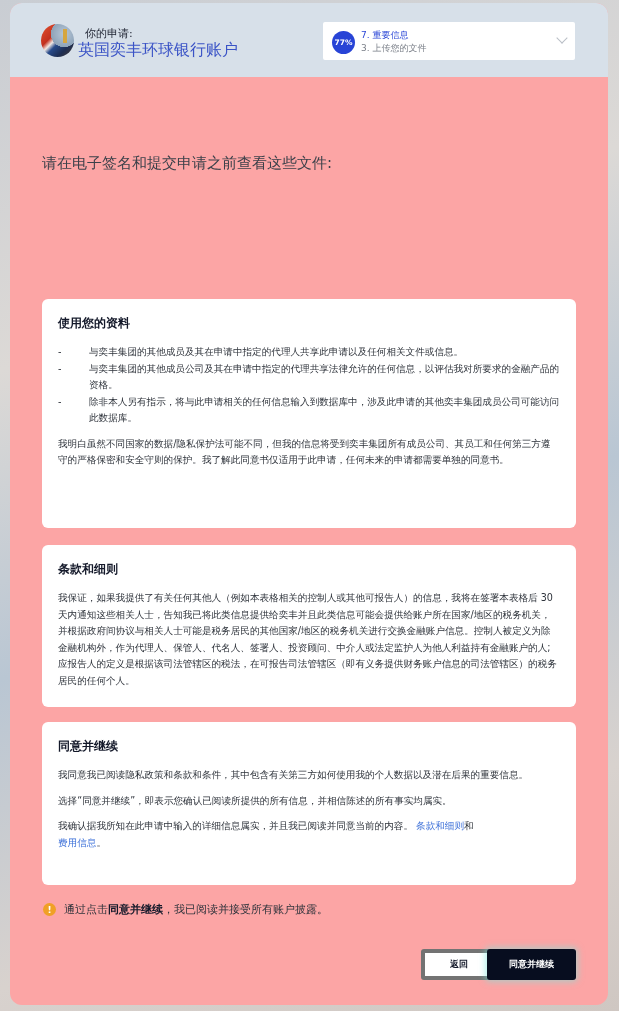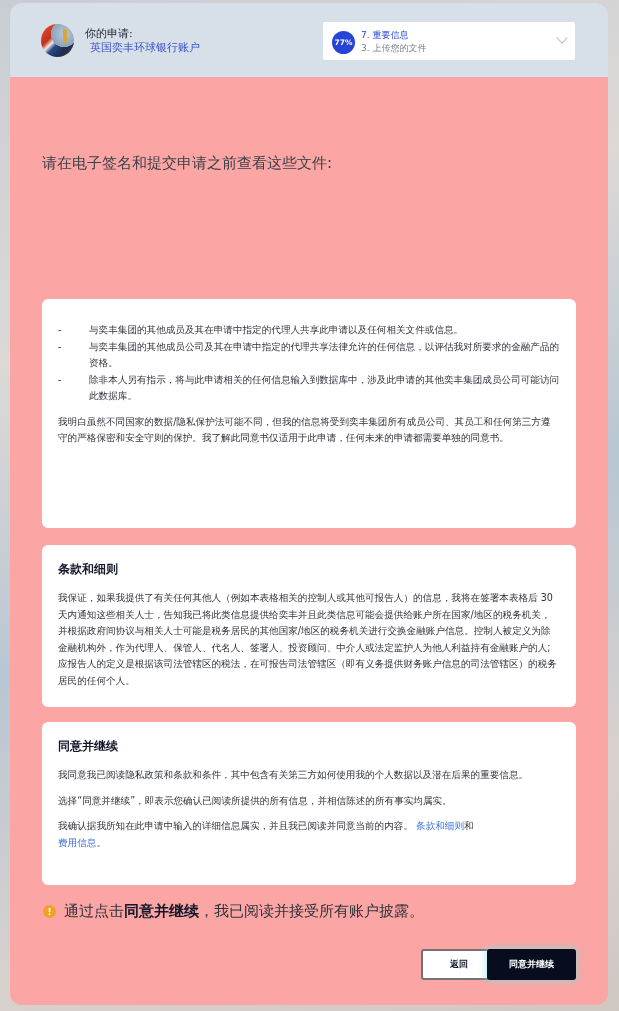--- a/index.html
+++ b/index.html
@@ -21,21 +21,21 @@
   .avatar {
     position: absolute; left: 31px; top: 21px; width: 33px; height: 33px; border-radius: 50%;
     background: radial-gradient(circle at 70% 30%, #b7c7d8 0%, #8ea3b8 40%, transparent 41%),
                 linear-gradient(135deg, #e4532f 0%, #c2301e 35%, #f1e9e4 45%, #274a8a 55%, #1d2d52 75%, #4a3b30 100%);
     overflow: hidden;
   }
   .avatar::after {
     content: ""; position: absolute; left: 22px; top: 5px; width: 4px; height: 14px; background: #d6a640;
   }
   .app-label { position: absolute; left: 75px; top: 23px; font-size: 11px; color: #1d2230; }
-  .app-name { position: absolute; left: 80px; top: 37px; font-size: 11px; color: #3a53c6; }
+  .app-name { position: absolute; left: 68px; top: 37px; font-size: 16px; color: #3a53c6; }
   .progress-box {
     position: absolute; left: 313px; top: 19px; width: 252px; height: 38px;
     background: #ffffff; border-radius: 2px;
   }
   .progress-circle {
     position: absolute; left: 9px; top: 9px; width: 23px; height: 23px; border-radius: 50%;
     background: #2844d6; color: #fff; font-size: 7.5px; font-weight: bold;
     display: flex; align-items: center; justify-content: center;
   }
   .step-current { position: absolute; left: 38px; top: 7px; font-size: 9px; color: #2844d6; font-weight: normal; }
@@ -57,29 +57,29 @@
   .card li { font-size: 9.6px; line-height: 16.5px; color: #2e333b; display: flex; }
   .card li .dash { width: 31px; flex: 0 0 31px; }
   .link { color: #3b6fd8; }
 
   .notice { position: absolute; left: 33px; top: 899px; display: flex; align-items: center; }
   .notice-icon {
     width: 13px; height: 13px; border-radius: 50%; background: #f0a026; color: #fff;
     font-size: 9px; font-weight: bold; display: flex; align-items: center; justify-content: center;
     margin-right: 8px;
   }
-  .notice-text { font-size: 15px; color: #2e333b; }
+  .notice-text { font-size: 11px; color: #2e333b; }
   .notice-text b { color: #14192a; }
 
   .btn {
     position: absolute; top: 946px; height: 31px; border-radius: 3px;
     display: flex; align-items: center; justify-content: center;
     font-size: 9px; font-weight: bold;
   }
-  .btn-back { left: 411px; width: 76px; background: #fff; border: 2px solid #737373; color: #14192a; }
+  .btn-back { left: 411px; width: 76px; background: #fff; border: 4px solid #737373; color: #14192a; }
   .btn-agree { left: 477px; width: 89px; background: #070d1f; color: #ffffff;
     box-shadow: 0 0 6px 2px rgba(120, 230, 220, 0.55); }
 </style>
 </head>
 <body>
 
 <div class="frame">
   <div class="header">
     <div class="avatar"></div>
     <div class="app-label">你的申请:</div>
@@ -89,20 +89,21 @@
       <div class="step-current">7. 重要信息</div>
       <div class="step-next">3. 上传您的文件</div>
       <div class="chev"></div>
     </div>
   </div>
 
   <div class="page-sub">请在电子签名和提交申请之前查看这些文件:</div>
 
 
   <div class="card" style="top:296px;height:229px;">
+    <h3>使用您的资料</h3>
     <ul>
       <li>
           <span class="dash">-</span>
           <span>与奕丰集团的其他成员及其在申请中指定的代理人共享此申请以及任何相关文件或信息。</span>
         </li>
       <li>
           <span class="dash">-</span>
           <span>与奕丰集团的其他成员公司及其在申请中指定的代理共享法律允许的任何信息，以评估我对所要求的金融产品的资格。</span>
         </li>
       <li>

